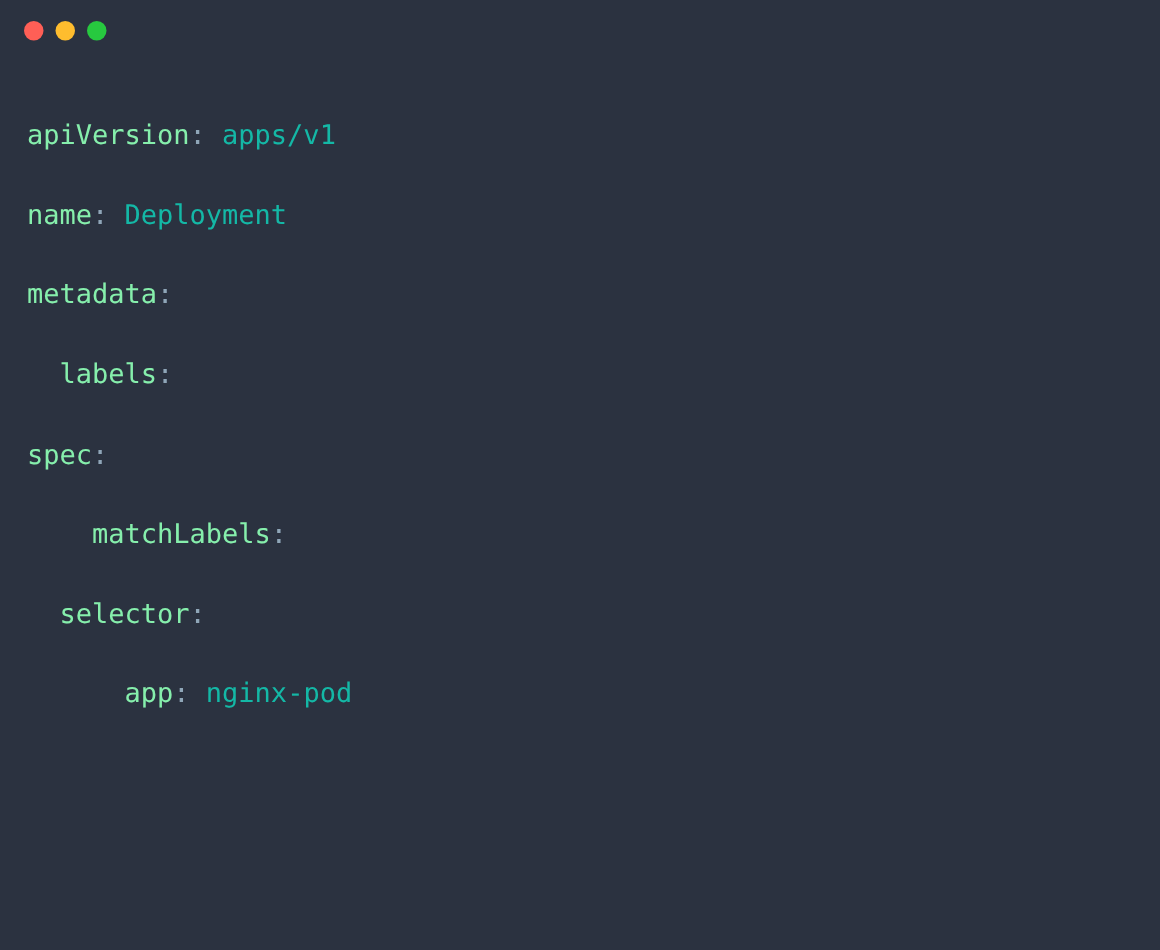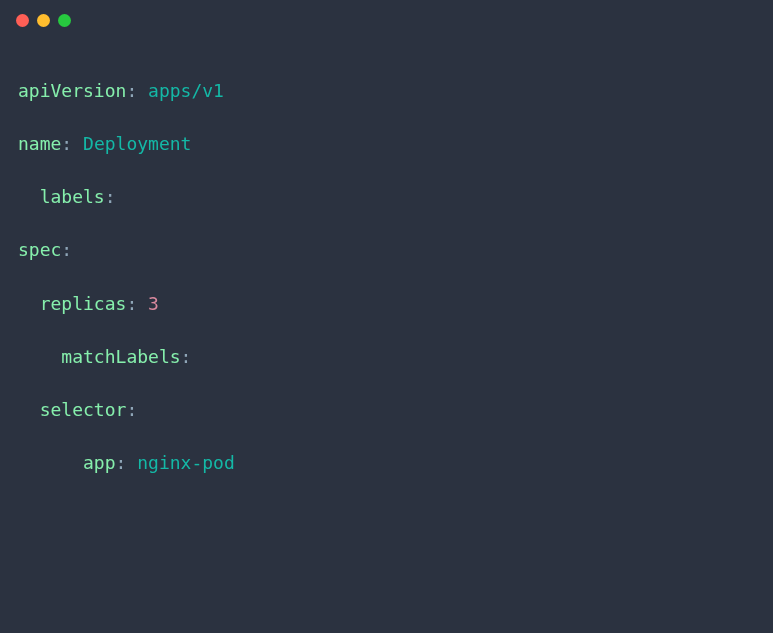--- a/index.html
+++ b/index.html
@@ -41,23 +41,23 @@
 
 <div class="titlebar">
   <div class="traffic-dot dot-red"></div>
   <div class="traffic-dot dot-yellow"></div>
   <div class="traffic-dot dot-green"></div>
 </div>
 
 <div class="code">
 <div><span class="k">apiVersion</span><span class="p">:</span> <span class="s">apps/v1</span></div>
 <div><span class="k">name</span><span class="p">:</span> <span class="s">Deployment</span></div>
+<div><span class="k">metadata</span><span class="p">:</span></div>
 <div>  <span class="k">labels</span><span class="p">:</span></div>
 <div><span class="k">spec</span><span class="p">:</span></div>
-<div>  <span class="k">replicas</span><span class="p">:</span> <span class="n">3</span></div>
 <div>    <span class="k">matchLabels</span><span class="p">:</span></div>
 <div>  <span class="k">selector</span><span class="p">:</span></div>
 <div>      <span class="k">app</span><span class="p">:</span> <span class="s">nginx-pod</span></div>
 
 
 
 
 
 
 

